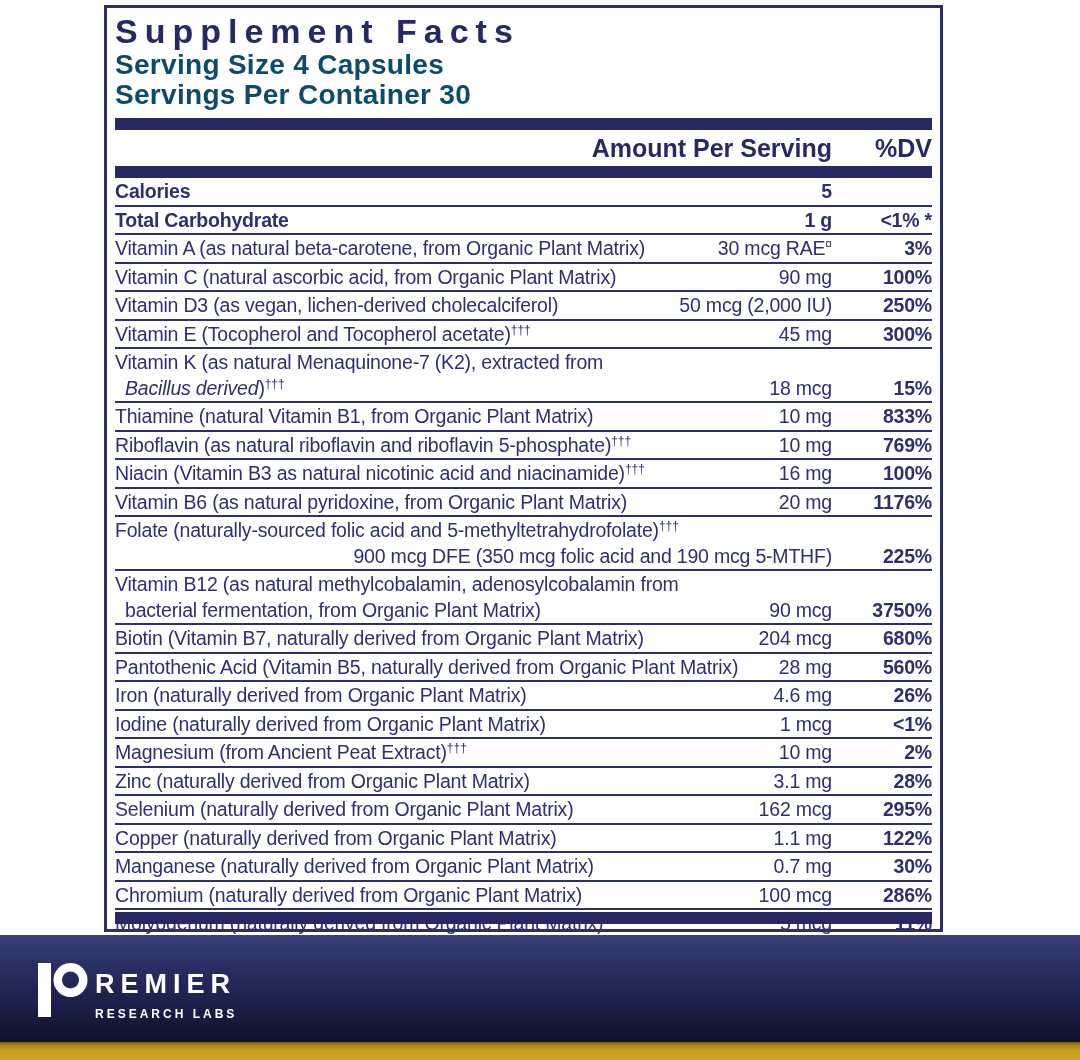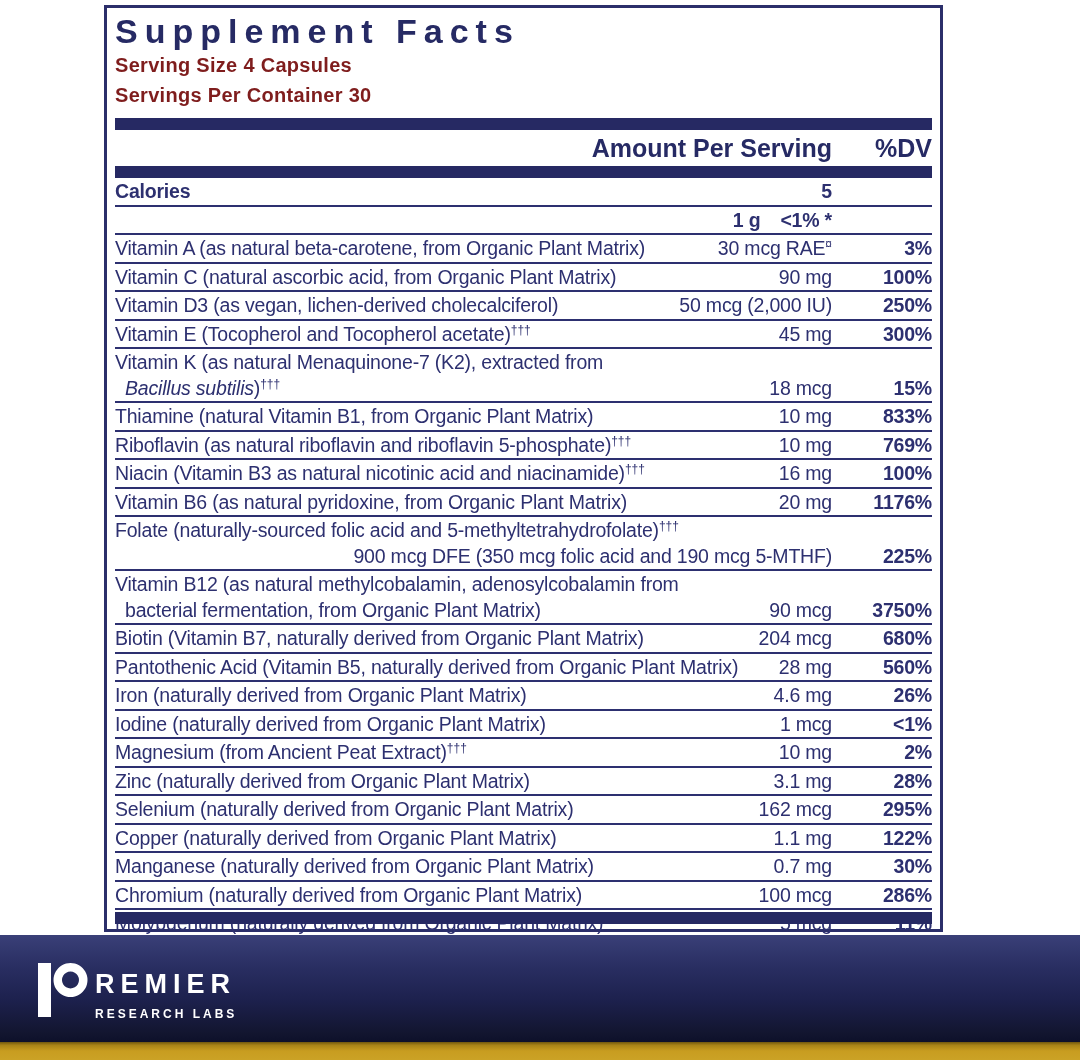--- a/index.html
+++ b/index.html
@@ -13,21 +13,21 @@
   .facts-box{
     position:absolute;left:104px;top:5px;width:839px;height:927px;
     box-sizing:border-box;border:3px solid #2b2e6a;background:#fff;
     padding:4px 8px 0 8px;
   }
   .title{
     font-size:34px;font-weight:800;letter-spacing:7px;color:#262a64;
     line-height:38px;white-space:nowrap;
   }
   .serving{
-    font-size:20px;font-weight:700;letter-spacing:.3px;color:#7f1d1d;
+    font-size:28px;font-weight:700;letter-spacing:.3px;color:#0c4a6e;
     line-height:30px;white-space:nowrap;
   }
   .bar{height:12px;background:#262963;}
   .bar-top{margin-top:8px;}
   .grid-line{
     display:grid;grid-template-columns:minmax(0,1fr) auto 80px;column-gap:20px;
   }
   .head-line{
     font-size:25px;font-weight:700;color:#262a64;
     padding:4px 0 3px 0;align-items:end;
@@ -81,20 +81,21 @@
   <div class="rows">
       <div class="row bold">
         <div class="grid-line line">
           <div class="cell-name">Calories</div>
           <div class="cell-amt">5</div>
           <div class="cell-dv"></div>
         </div>
       </div>
       <div class="row bold">
         <div class="grid-line line">
+          <div class="cell-name">Total Carbohydrate</div>
           <div class="cell-amt">1 g</div>
           <div class="cell-dv">&lt;1% *</div>
         </div>
       </div>
       <div class="row">
         <div class="grid-line line">
           <div class="cell-name">Vitamin A (as natural beta-carotene, from Organic Plant Matrix)</div>
           <div class="cell-amt">30 mcg RAE<sup>¤</sup></div>
           <div class="cell-dv">3%</div>
         </div>
@@ -120,21 +121,21 @@
           <div class="cell-dv">300%</div>
         </div>
       </div>
       <div class="row">
         <div class="grid-line line">
           <div class="cell-name">Vitamin K (as natural Menaquinone-7 (K2), extracted from</div>
           <div class="cell-amt"></div>
           <div class="cell-dv"></div>
         </div>
         <div class="grid-line line">
-          <div class="cell-name indent"><i>Bacillus subtilis</i>)<sup>†††</sup></div>
+          <div class="cell-name indent"><i>Bacillus derived</i>)<sup>†††</sup></div>
           <div class="cell-amt">18 mcg</div>
           <div class="cell-dv">15%</div>
         </div>
       </div>
       <div class="row">
         <div class="grid-line line">
           <div class="cell-name">Thiamine (natural Vitamin B1, from Organic Plant Matrix)</div>
           <div class="cell-amt">10 mg</div>
           <div class="cell-dv">833%</div>
         </div>

